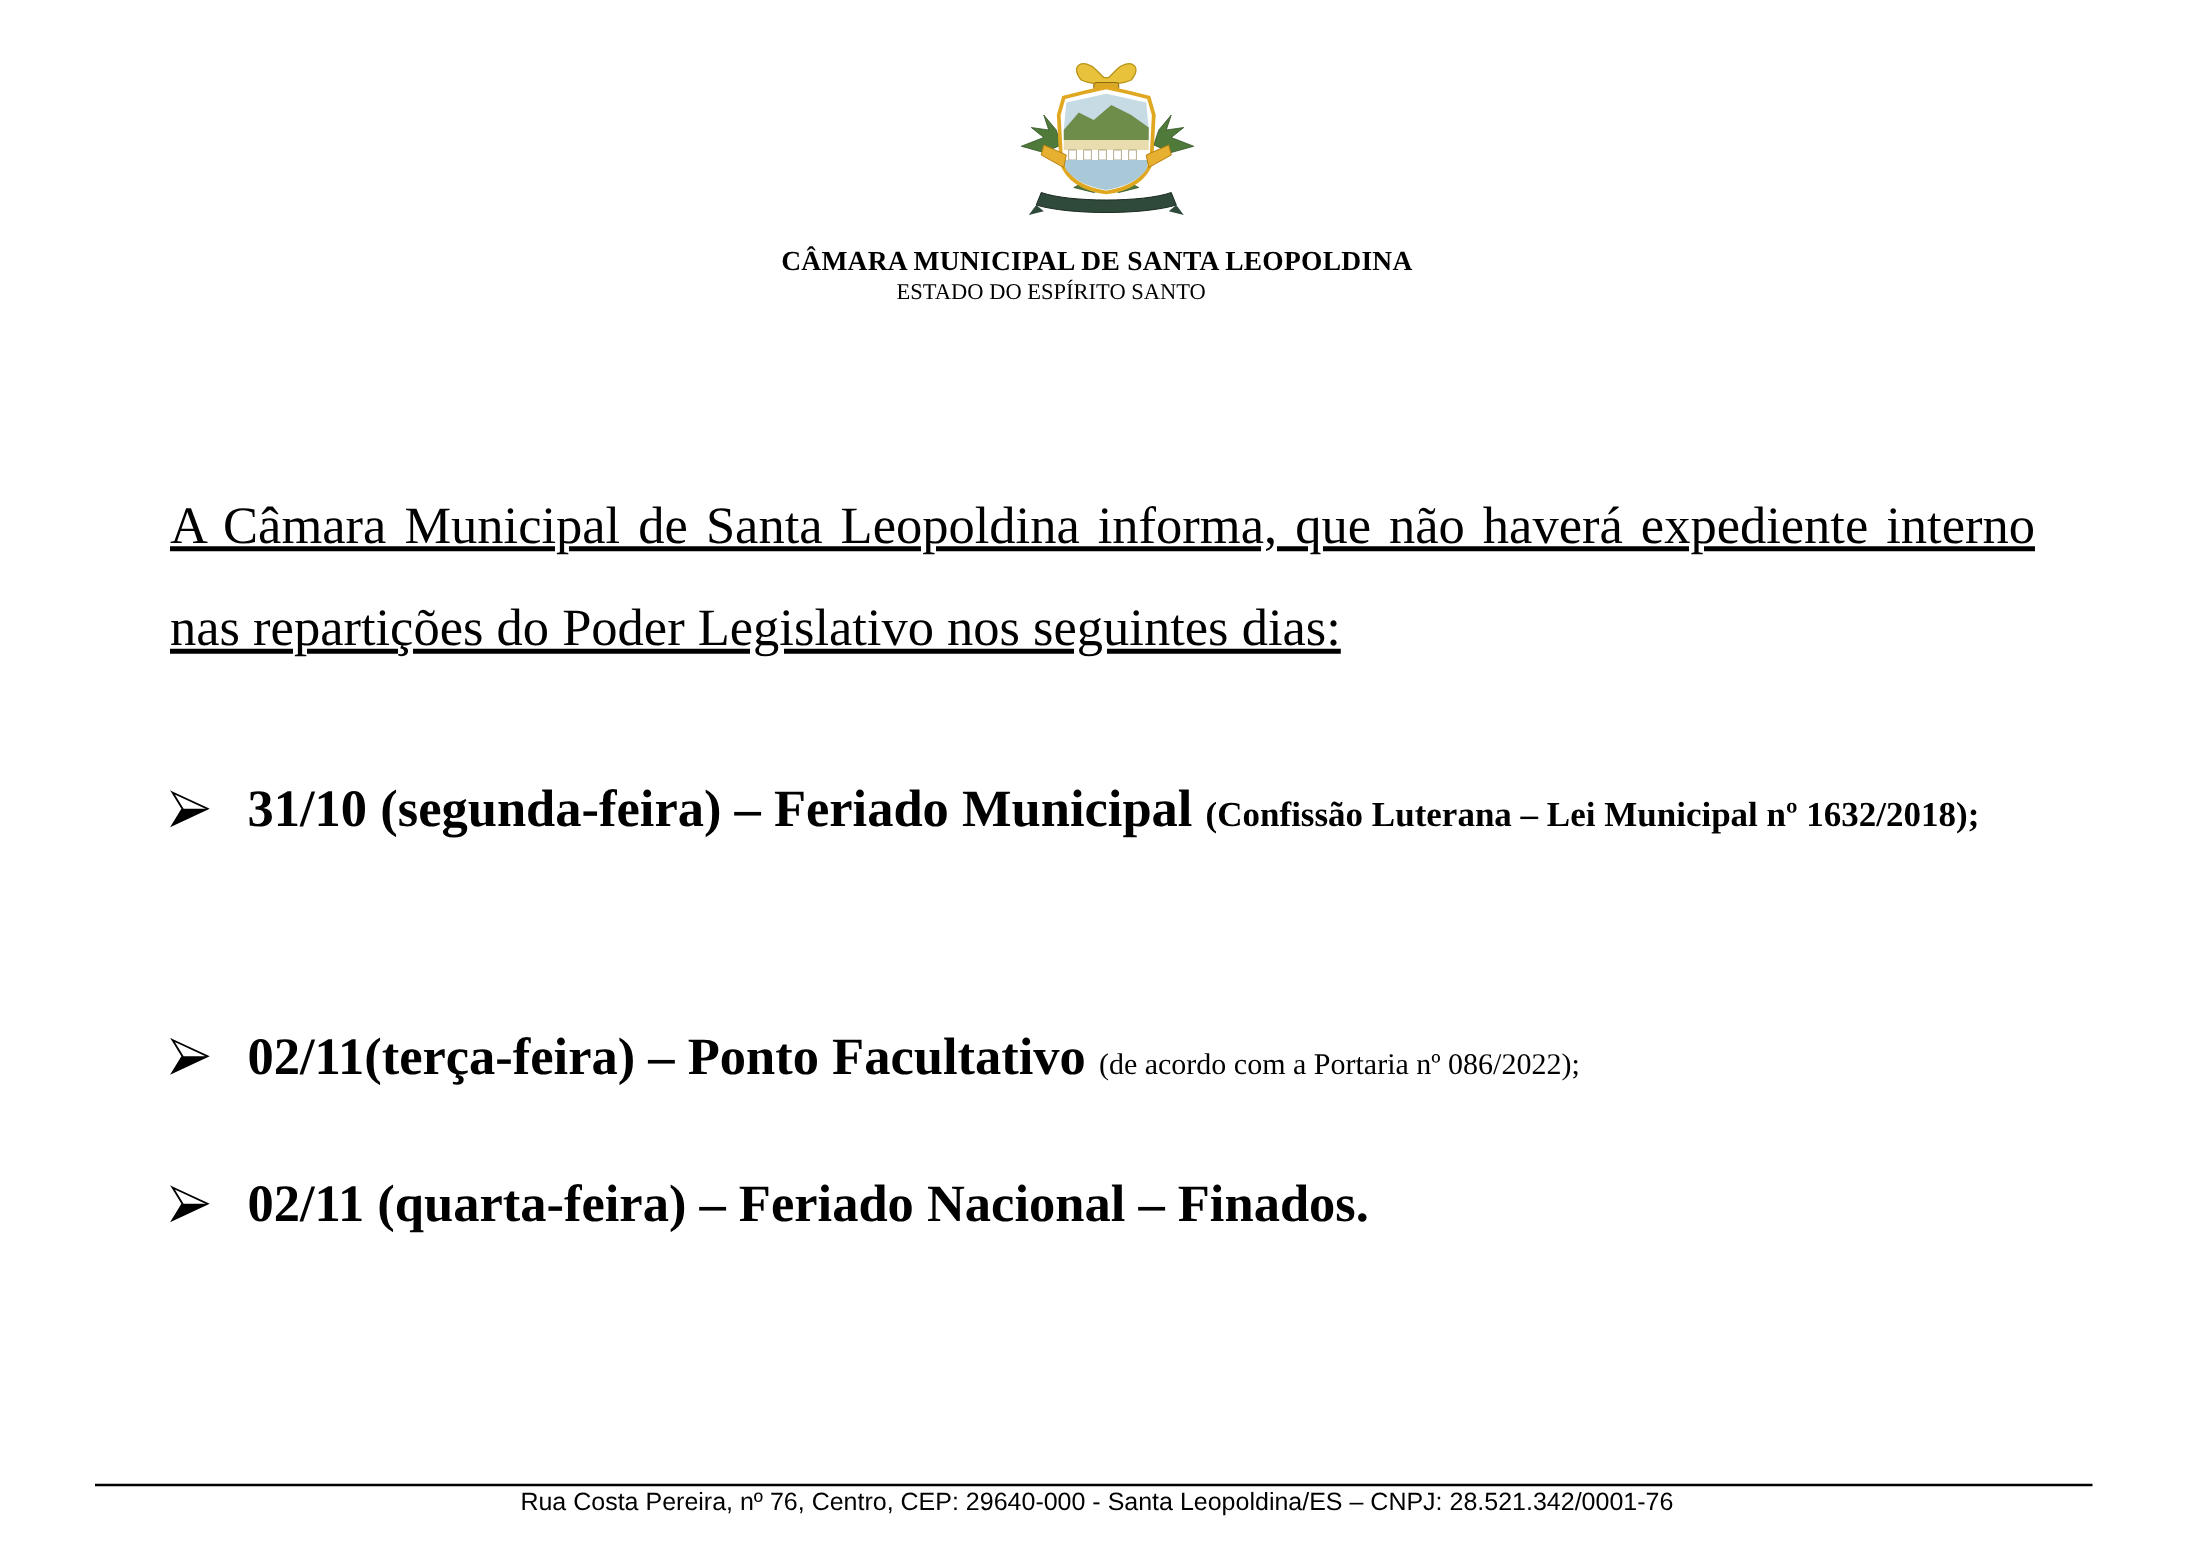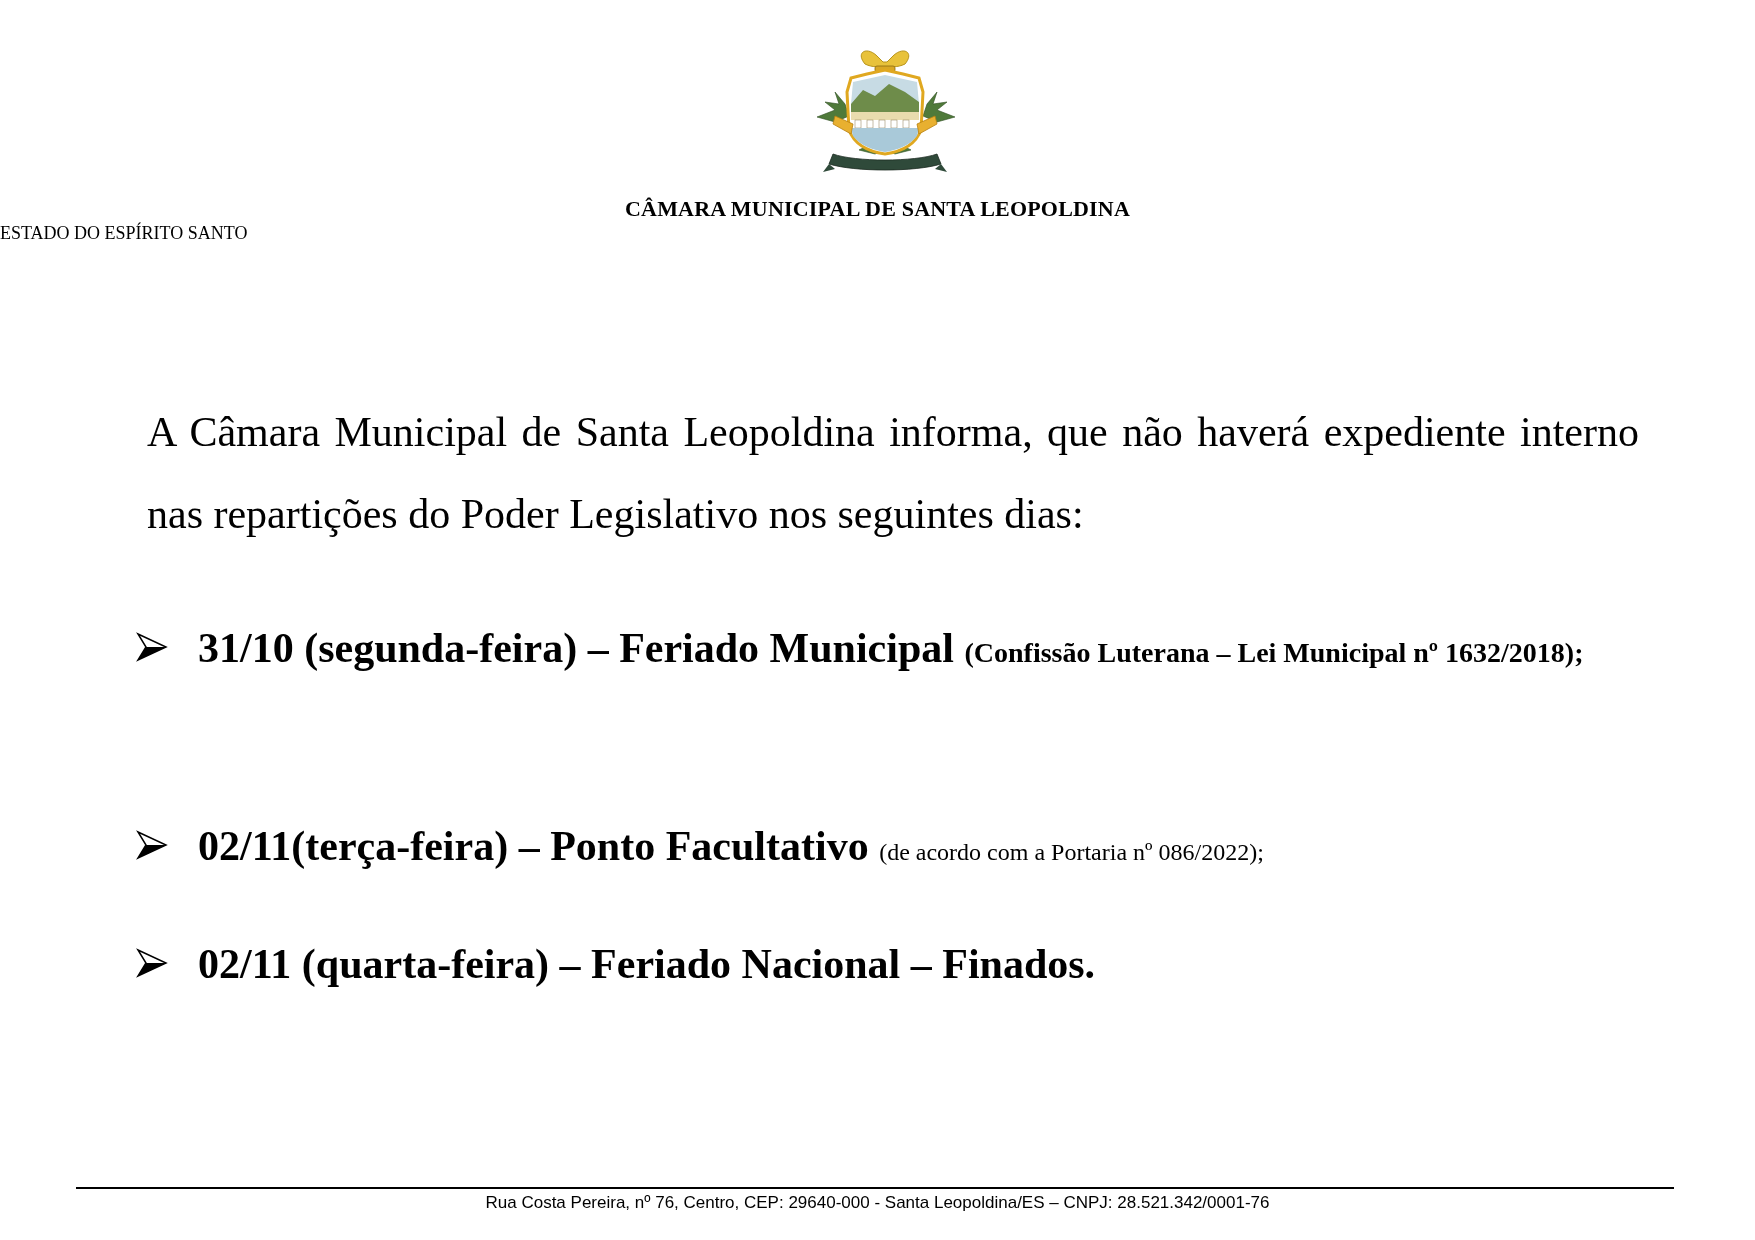--- a/index.html
+++ b/index.html
@@ -40,20 +40,21 @@
       font-weight: bold;
       font-size: 22px;
       letter-spacing: 0.2px;
       line-height: 24px;
     }
     .org-subtitle {
       position: absolute;
       left: 0;
       width: 1682px;
       top: 223px;
+      text-align: center;
       font-size: 18px;
       line-height: 20px;
     }
     
     .intro {
       position: absolute;
       left: 136px;
       width: 1492px;
       top: 380px;
       font-size: 42px;
@@ -109,21 +110,21 @@
       top: 1187px;
       height: 0;
       border-top: 2px solid #000000;
     }
     .footer-line {
       position: absolute;
       left: 0;
       width: 1755px;
       text-align: center;
       font-family: "Liberation Sans", "DejaVu Sans", sans-serif;
-      font-size: 17px;
+      font-size: 20px;
       line-height: 19px;
     }
     .footer-line1 { top: 1193px; }
     .footer-line2 { top: 1213px; }
   </style>
 </head>
 <body>
 
 <div class="page">
 
@@ -159,21 +160,21 @@
     <path d="M130 74 L112 82 L114 92 L132 82 Z" fill="#e8b030" stroke="#b88010" stroke-width="0.8"></path>
 
     <path d="M28 112 C50 120, 110 120, 132 112 L136 122 C110 130, 50 130, 24 122 Z" fill="#2f4a3a" stroke="#1a2a20" stroke-width="0.8"></path>
     <path d="M24 122 L18 130 L30 127 Z" fill="#2f4a3a"></path>
     <path d="M136 122 L142 130 L130 127 Z" fill="#2f4a3a"></path>
   </svg>
 
   <div class="org-title">CÂMARA MUNICIPAL DE SANTA LEOPOLDINA</div>
   <div class="org-subtitle">ESTADO DO ESPÍRITO SANTO</div>
 
-  <p class="intro" style="margin:11px;">A Câmara Municipal de Santa Leopoldina informa, que não haverá expediente interno nas repartições do Poder Legislativo nos seguintes dias:</p>
+  <p class="intro" style="margin:0;text-decoration:underline;">A Câmara Municipal de Santa Leopoldina informa, que não haverá expediente interno nas repartições do Poder Legislativo nos seguintes dias:</p>
 
   <div class="list">
 
     <div class="item item1">
       <svg class="bullet" viewBox="0 0 32 30" xmlns="http://www.w3.org/2000/svg">
         <path d="M2 2 L30 15 L2 28 L10 15 Z" fill="#ffffff" stroke="#000000" stroke-width="1.5"></path>
         <path d="M2 28 L30 15 L10 15 Z" fill="#000000"></path>
       </svg>
       <div class="item-body"><span>31/10 (segunda-feira) – Feriado Municipal </span><span class="item-note-bold">(Confissão Luterana – Lei Municipal nº 1632/2018);</span></div>
     </div>

